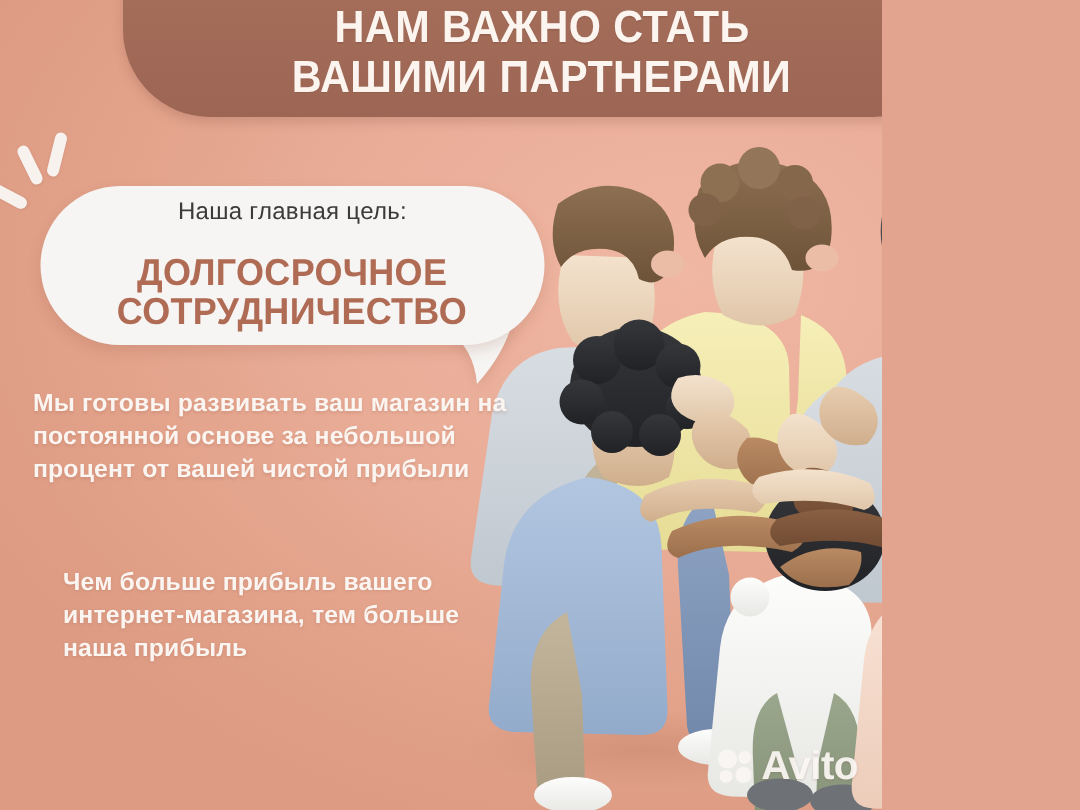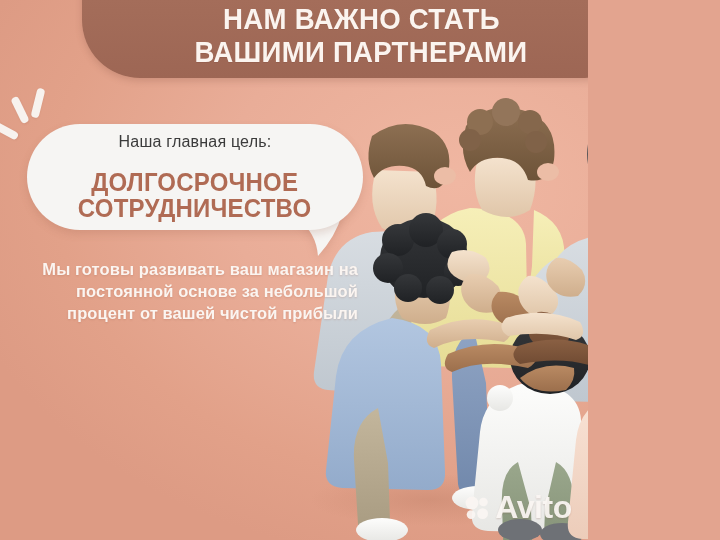--- a/index.html
+++ b/index.html
@@ -74,37 +74,37 @@
     text-transform:uppercase; transform:scaleX(.96);
     text-align:center; white-space:nowrap;
   }
   
   .para {
     position:absolute;
     color:#fbf5f1;
     font-weight:bold;
     font-size:16.5px;
     line-height:1.33;
-    text-align:right;
+    text-align:left;
     letter-spacing:.1px;
     text-shadow:0 1px 2px rgba(150,88,68,.22);
     z-index:4;
   }
   #para1 { left:22px; top:259px; width:336px; }
   #para2 { left:42px; top:378px; width:296px; }
   
   #art { position:absolute; left:0; top:0; width:720px; height:540px; z-index:3; }
   
   #avito {
     position:absolute; right:16px; bottom:14px;
     display:flex; align-items:center; gap:5px;
     z-index:9; opacity:.93;
   }
   #avito .wm-text {
-    color:#fbf6f3; font-size:32px; font-weight:bold; letter-spacing:-.4px;
+    color:#fbf6f3; font-size:27px; font-weight:bold; letter-spacing:-.4px;
     text-shadow:0 1px 2px rgba(120,70,55,.22);
   }
 </style>
 </head>
 <body>
 
 <div id="poster">
 
   <svg id="art" viewBox="0 0 720 540" xmlns="http://www.w3.org/2000/svg">
     <defs>
@@ -285,20 +285,21 @@
     <path d="M2 2 L46 8 Q40 30 22 50 Q20 26 2 14 Z" fill="#f6f5f3"></path>
   </svg>
 
   <div id="bubble">
     <div class="b-small">Наша главная цель:</div>
     <div class="b-big">ДОЛГОСРОЧНОЕ</div>
     <div class="b-big">СОТРУДНИЧЕСТВО</div>
   </div>
 
   <div class="para" id="para1">Мы готовы развивать ваш магазин на постоянной основе за небольшой процент от вашей чистой прибыли</div>
+  <div class="para" id="para2">Чем больше прибыль вашего интернет-магазина, тем больше наша прибыль</div>
 
   <div id="avito">
     <svg width="26" height="26" viewBox="0 0 26 26">
       <circle cx="8" cy="8" r="6.4" fill="#fbf6f3"></circle>
       <circle cx="19.4" cy="7" r="4.3" fill="#fbf6f3"></circle>
       <circle cx="7" cy="19.6" r="4.3" fill="#fbf6f3"></circle>
       <circle cx="18.6" cy="18.6" r="5.4" fill="#fbf6f3"></circle>
     </svg>
     <span class="wm-text">Avito</span>
   </div>

